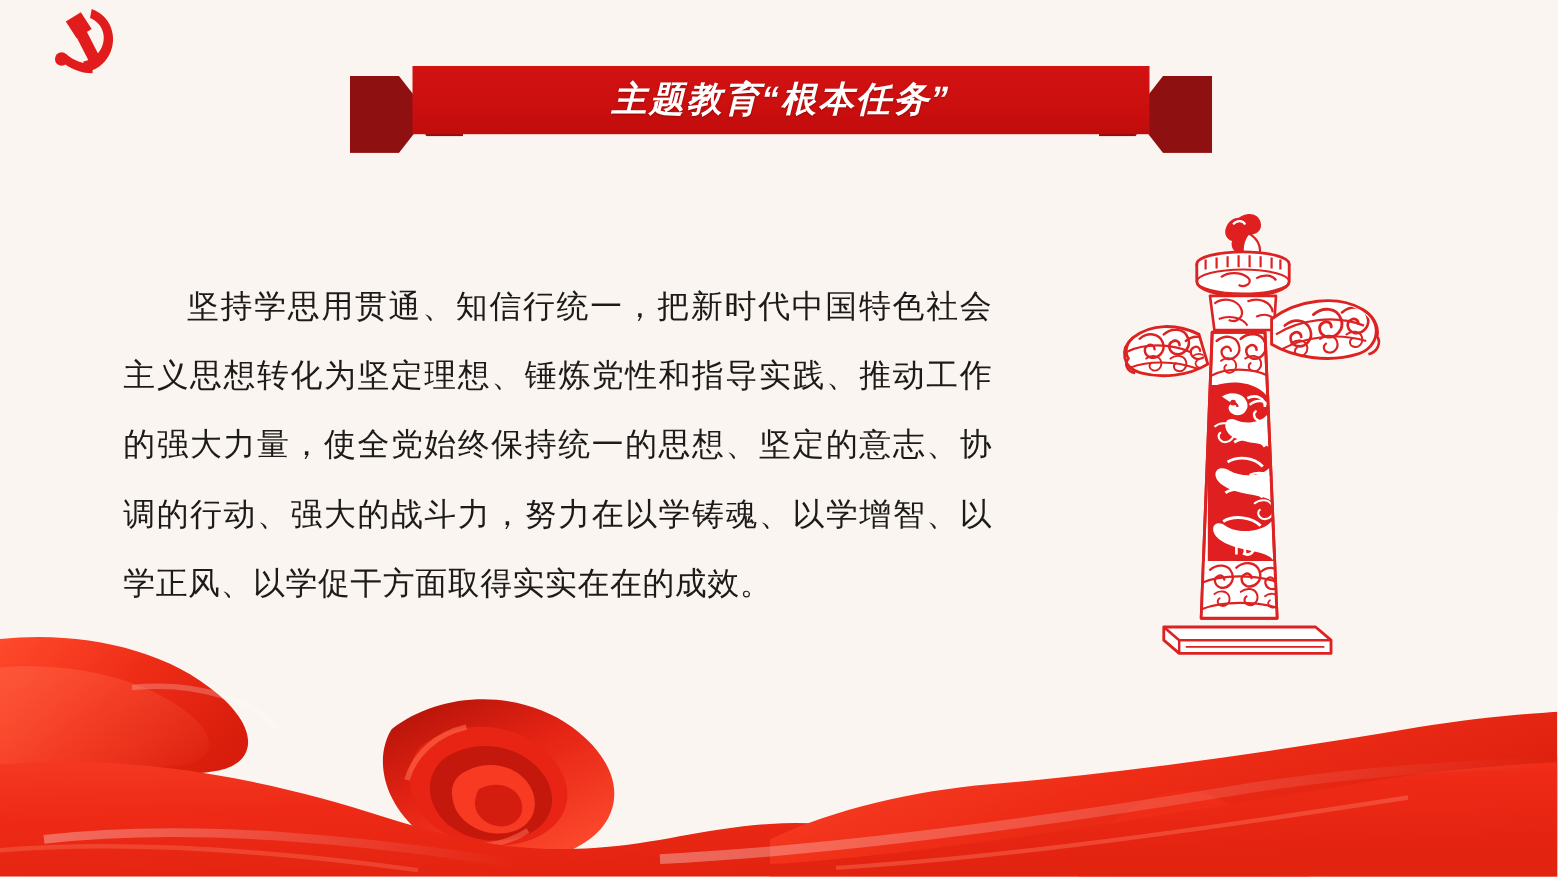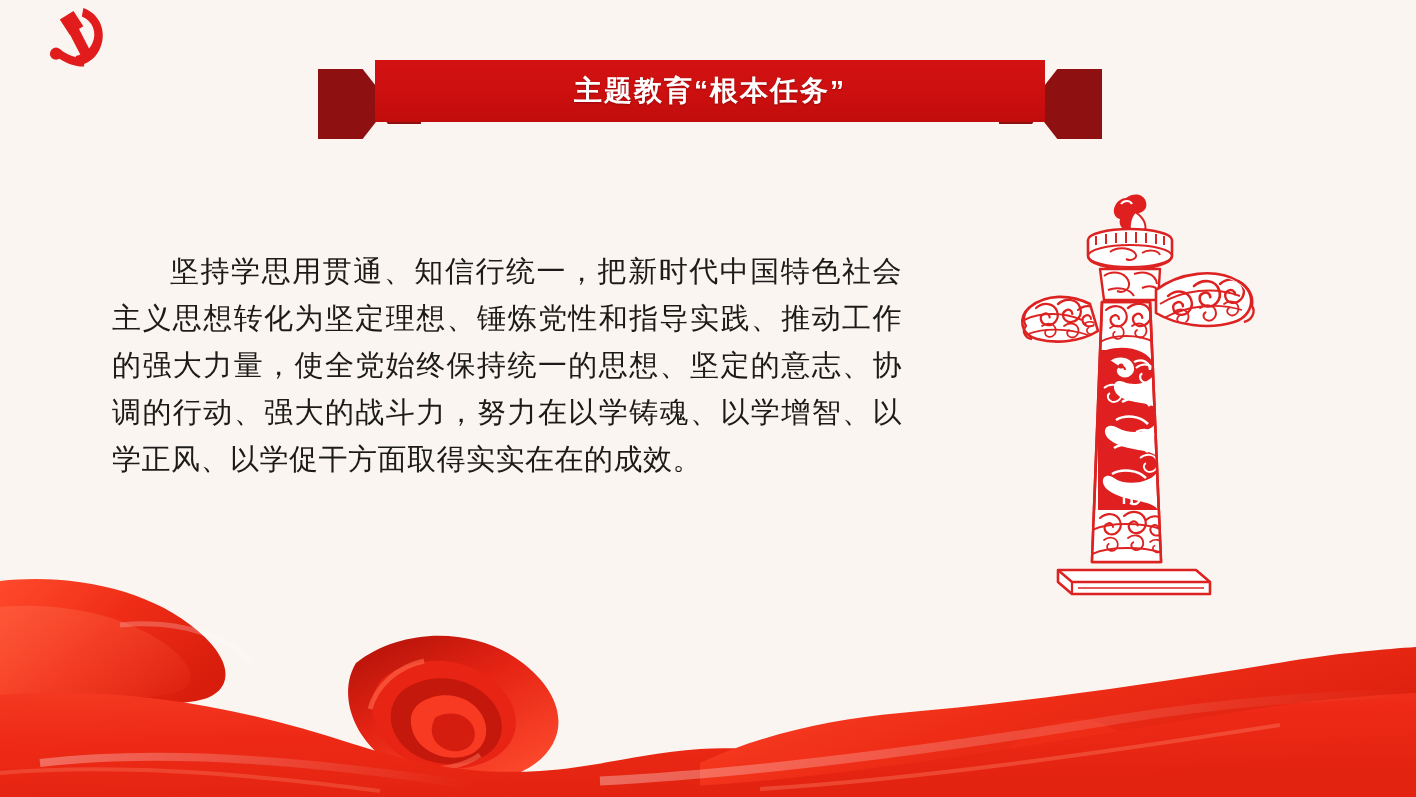--- a/index.html
+++ b/index.html
@@ -69,35 +69,36 @@
     top: 8px;
     right: 57px;
     height: 62px;
     background: linear-gradient(180deg, #d31212 0%, #cc0f0f 55%, #c10c0c 100%);
     display: flex;
     align-items: center;
     justify-content: center;
   }
   #ribbon-title {
     color: #ffffff;
-    font-size: 28px;
+    font-size: 32px;
     font-weight: bold;
     letter-spacing: 2px;
     white-space: nowrap;
     text-shadow: 0 1px 2px rgba(90,0,0,0.45);
+    font-style: italic;
   }
 
   
   #body-text {
     position: absolute;
     left: 112px;
     top: 248px;
     width: 790px;
     font-size: 29px;
-    line-height: 47px;
+    line-height: 63px;
     color: #1d1b19;
     text-indent: 58px;
     letter-spacing: 0.5px;
     text-align: justify;
   }
 
   
   #huabiao {
     position: absolute;
     left: 1018px;

